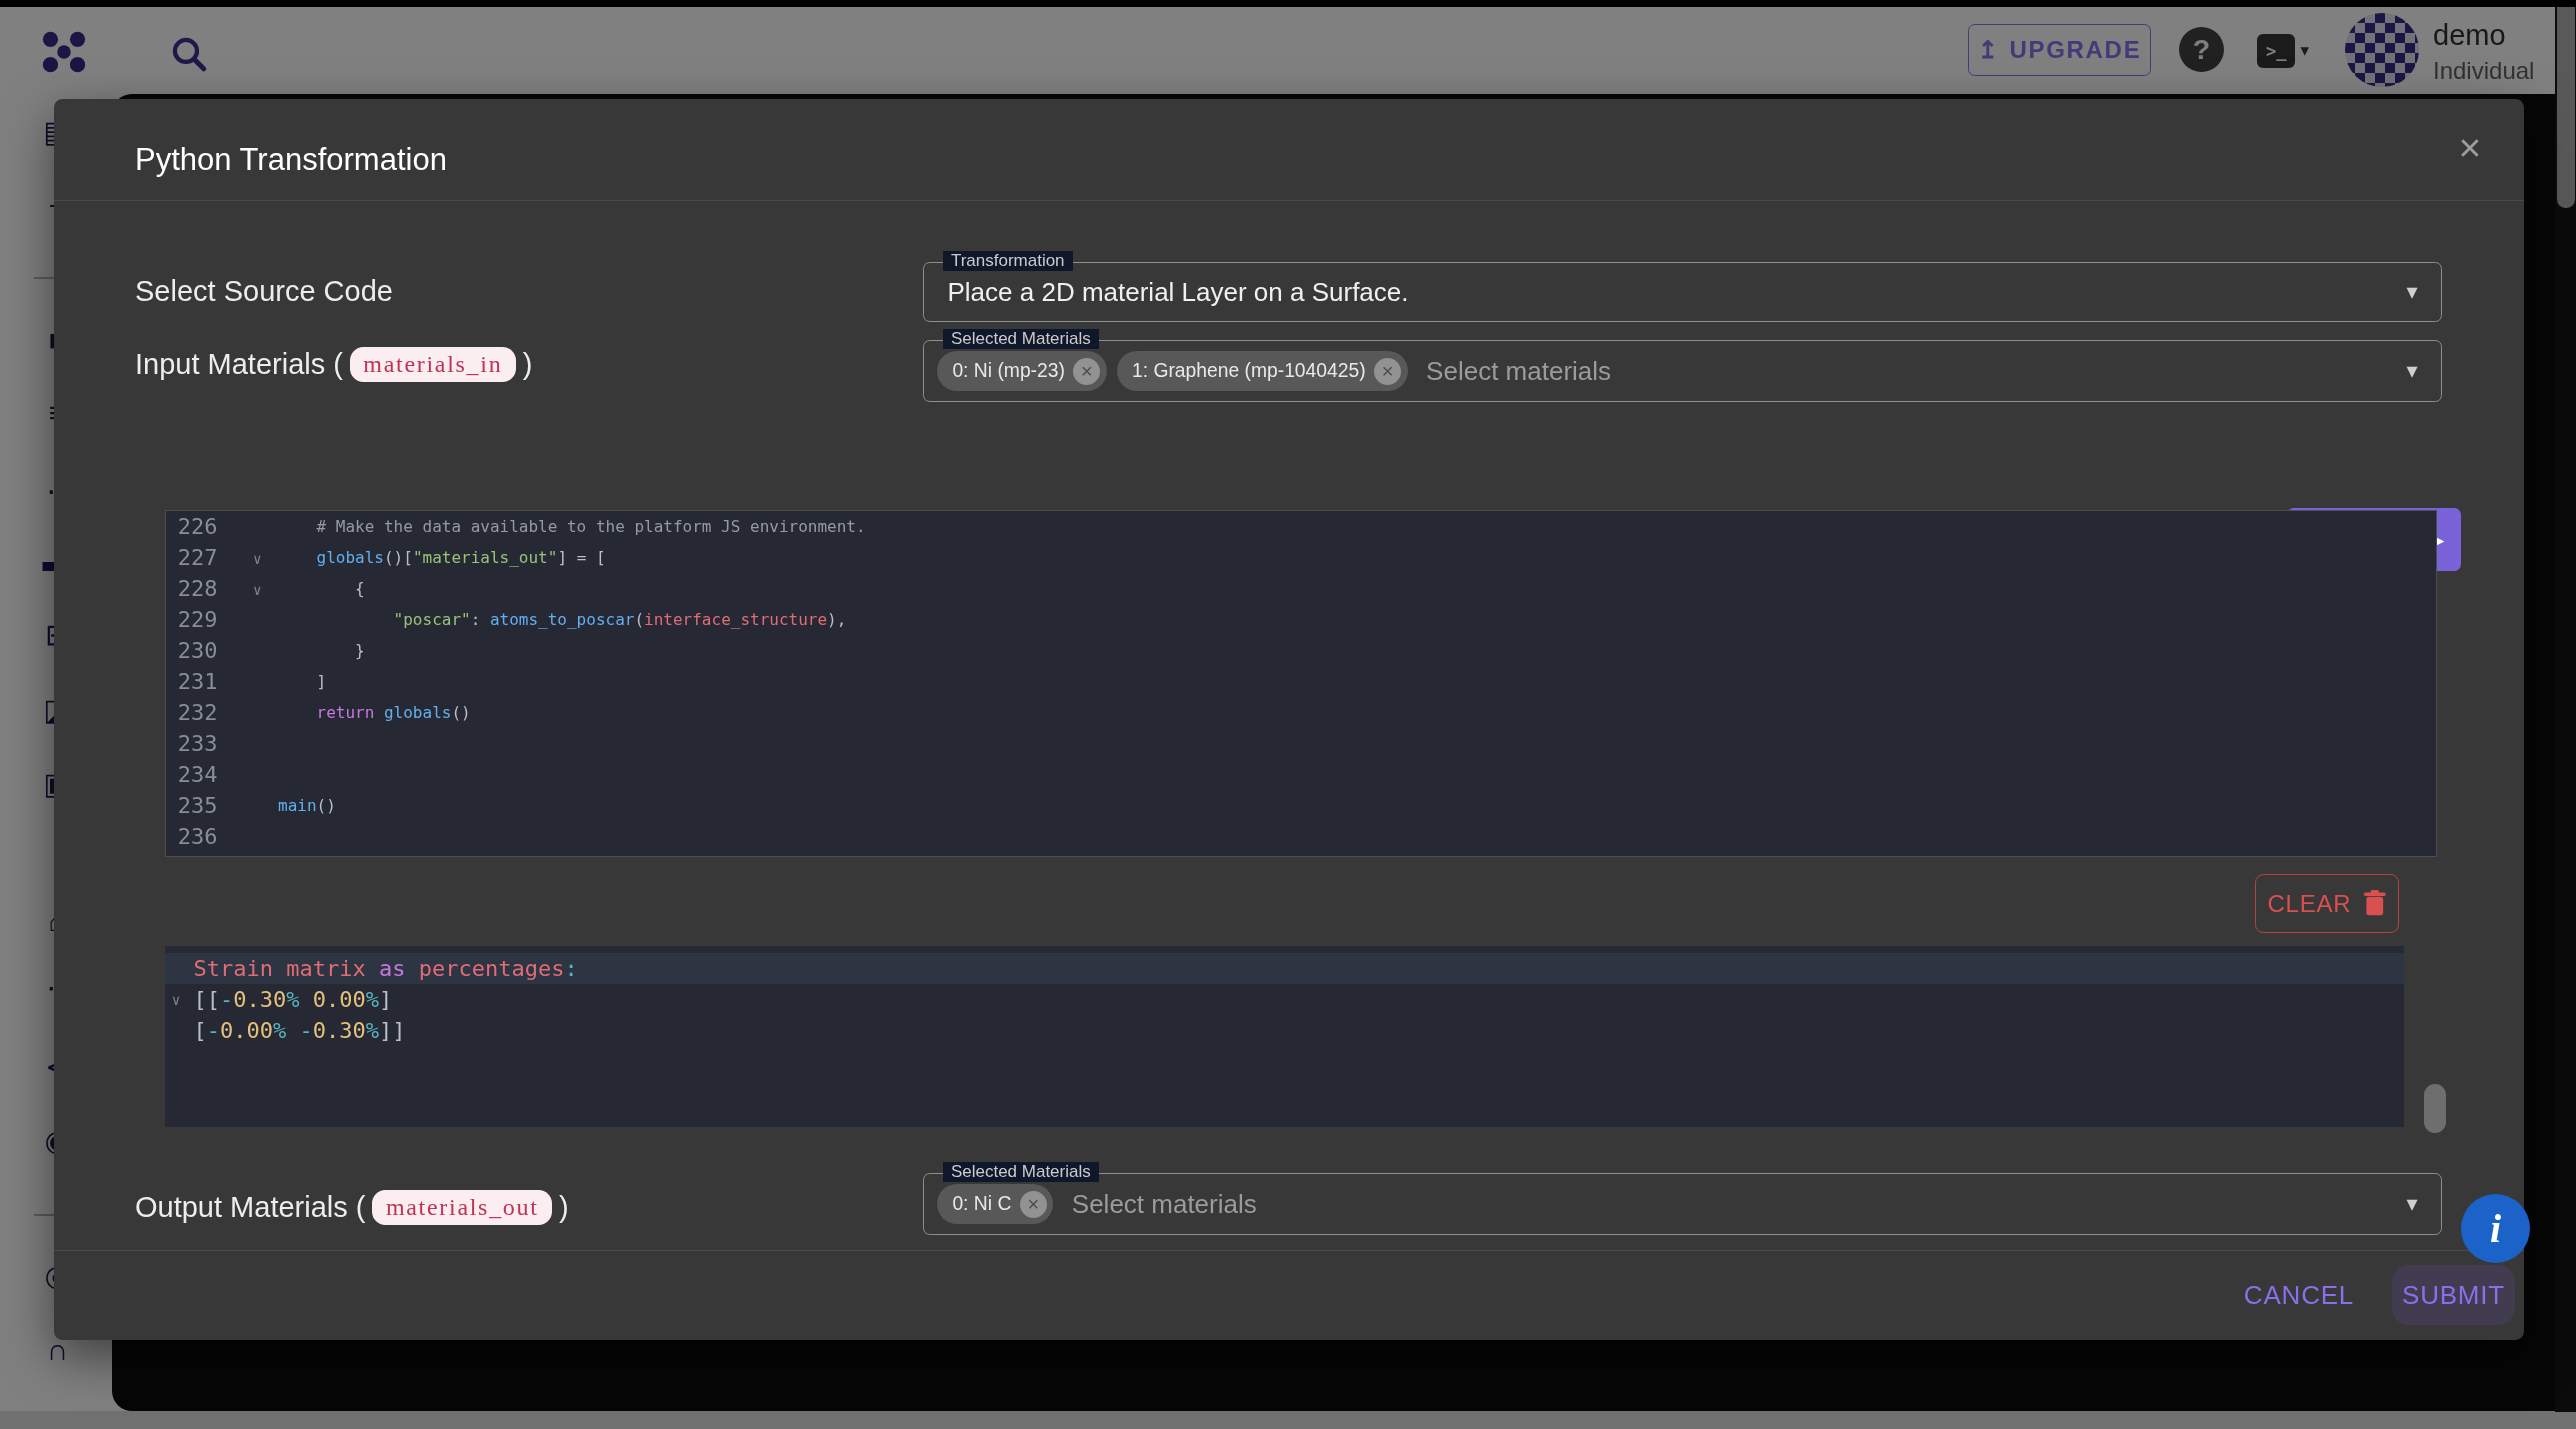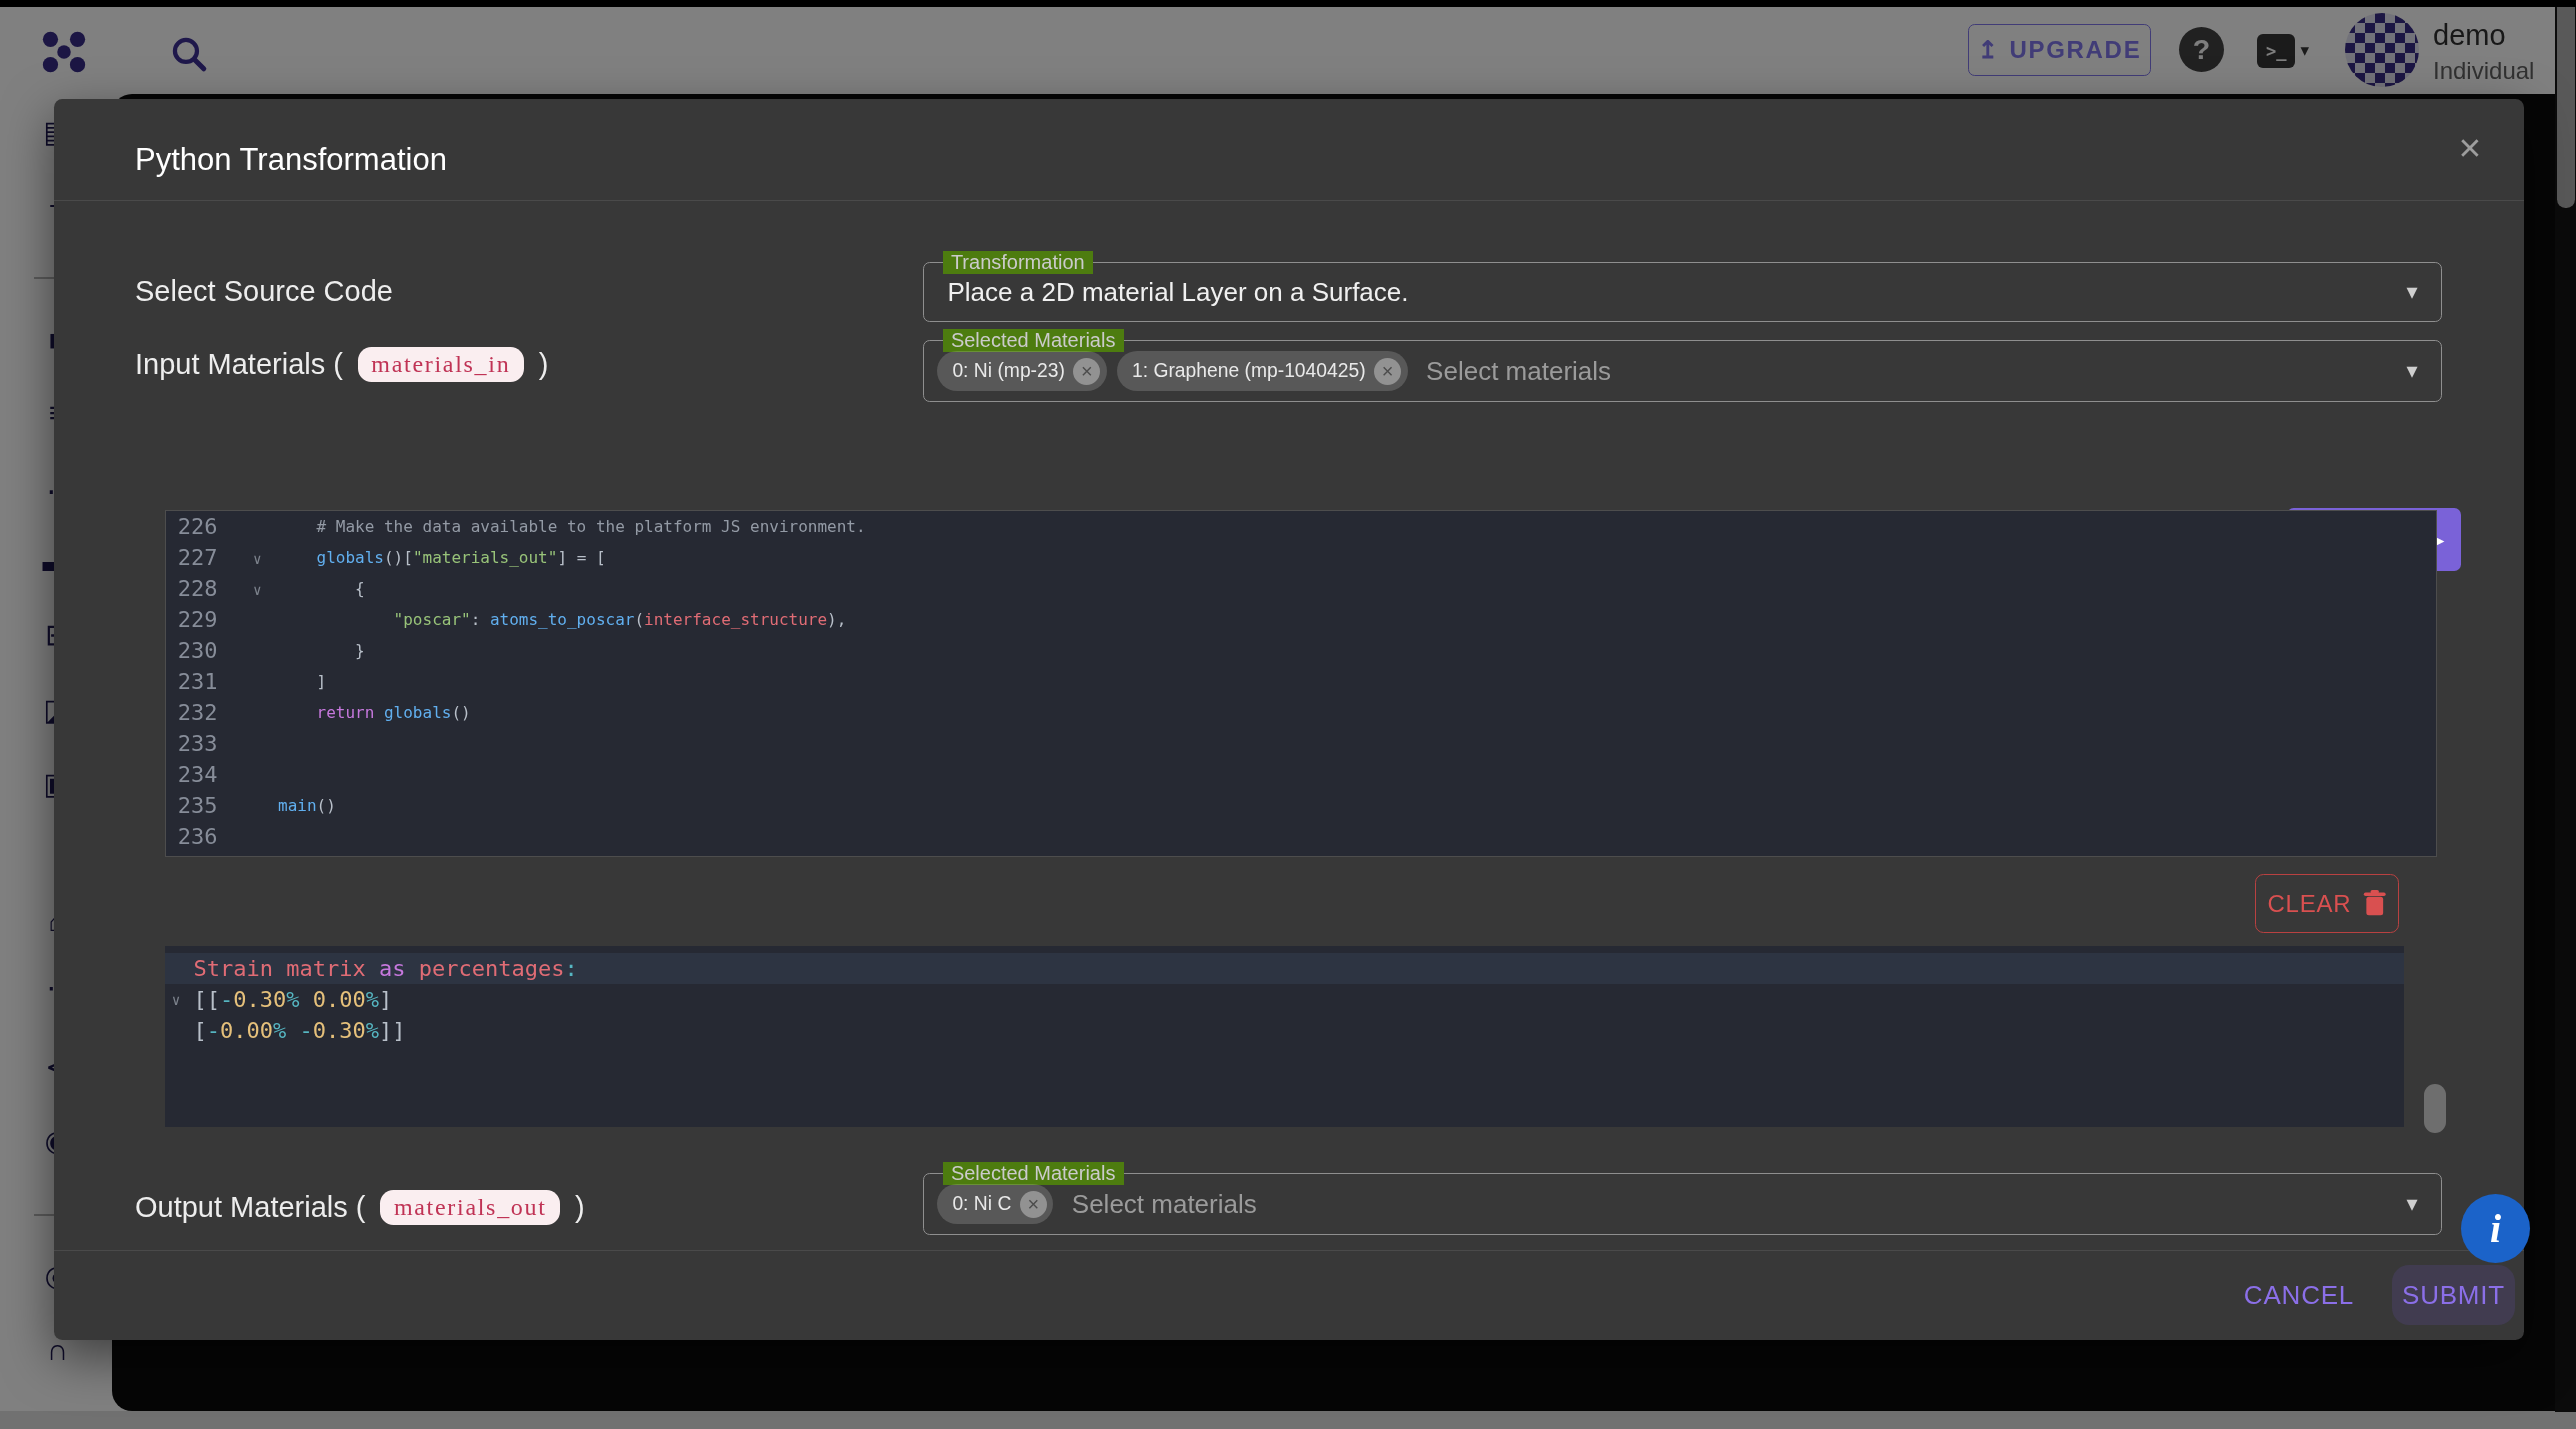--- a/index.html
+++ b/index.html
@@ -45,26 +45,26 @@
   
   .modal{position:absolute;left:54px;top:99px;width:2470px;height:1241px;background:#383838;
          border-radius:8.4px;z-index:10;box-shadow:0 17px 50px rgba(0,0,0,0.5);}
   .modal-title{position:absolute;left:81px;top:34px;font-size:31px;font-weight:500;color:#fff;margin-top:9px;}
   .modal-close{position:absolute;left:2391px;top:23.5px;width:50px;height:50px;color:#9d9d9d;font-size:39px;
                display:flex;align-items:center;justify-content:center;font-weight:300;}
   .title-div{position:absolute;left:0;top:101px;width:2470px;height:0.8px;background:#4a4a4a;}
 
   .lbl-big{font-size:29px;color:#ededed;}
   .src-label{position:absolute;left:81px;top:176px;}
-  .io-row{position:absolute;left:81px;display:flex;align-items:center;gap:15px;text-align:center;}
+  .io-row{position:absolute;left:81px;display:flex;align-items:center;gap:7px;text-align:center;}
   .code-chip{background:#faeef0;color:#c03355;font-family:Liberation Serif, serif;font-size:24px;
              padding:4.2px 13.4px;border-radius:13.4px;letter-spacing:1.7px;}
 
   .field{position:absolute;left:869px;width:1519px;border:0.8px solid #8f8f8f;border-radius:6.7px;box-sizing:border-box;}
-  .field-label{position:absolute;left:18.5px;top:-11.7px;background:#4d7c0f;padding:0 8.4px;font-size:20px;color:#cbcbcb;}
+  .field-label{position:absolute;left:18.5px;top:-11.7px;background:#0f172a;padding:0 8.4px;font-size:17px;color:#cbcbcb;}
   .field-value{position:absolute;left:23.5px;top:0;height:100%;display:flex;align-items:center;font-size:26px;color:#f0f0f0;}
   .field-caret{position:absolute;right:23.5px;top:0;height:100%;display:flex;align-items:center;color:#cfcfcf;font-size:22px;}
   .chips-wrap{position:absolute;left:13.4px;top:0;height:100%;display:flex;align-items:center;gap:10px;}
   .mat-chip{background:rgba(255,255,255,0.16);border-radius:22px;height:40px;display:flex;align-items:center;
             gap:8.4px;padding:0 6.7px 0 15px;color:#e9e9e9;font-size:19.3px;white-space:nowrap;}
   .chip-x{width:27px;height:27px;border-radius:50%;background:#929292;color:#4c4c4c;display:flex;align-items:center;
           justify-content:center;font-size:20px;line-height:1;}
   .placeholder{color:#9b9b9b;font-size:26px;margin-left:8.4px;white-space:nowrap;}
 
   .dl-btn{position:absolute;left:1836px;top:420px;width:285px;height:67px;display:flex;align-items:center;

